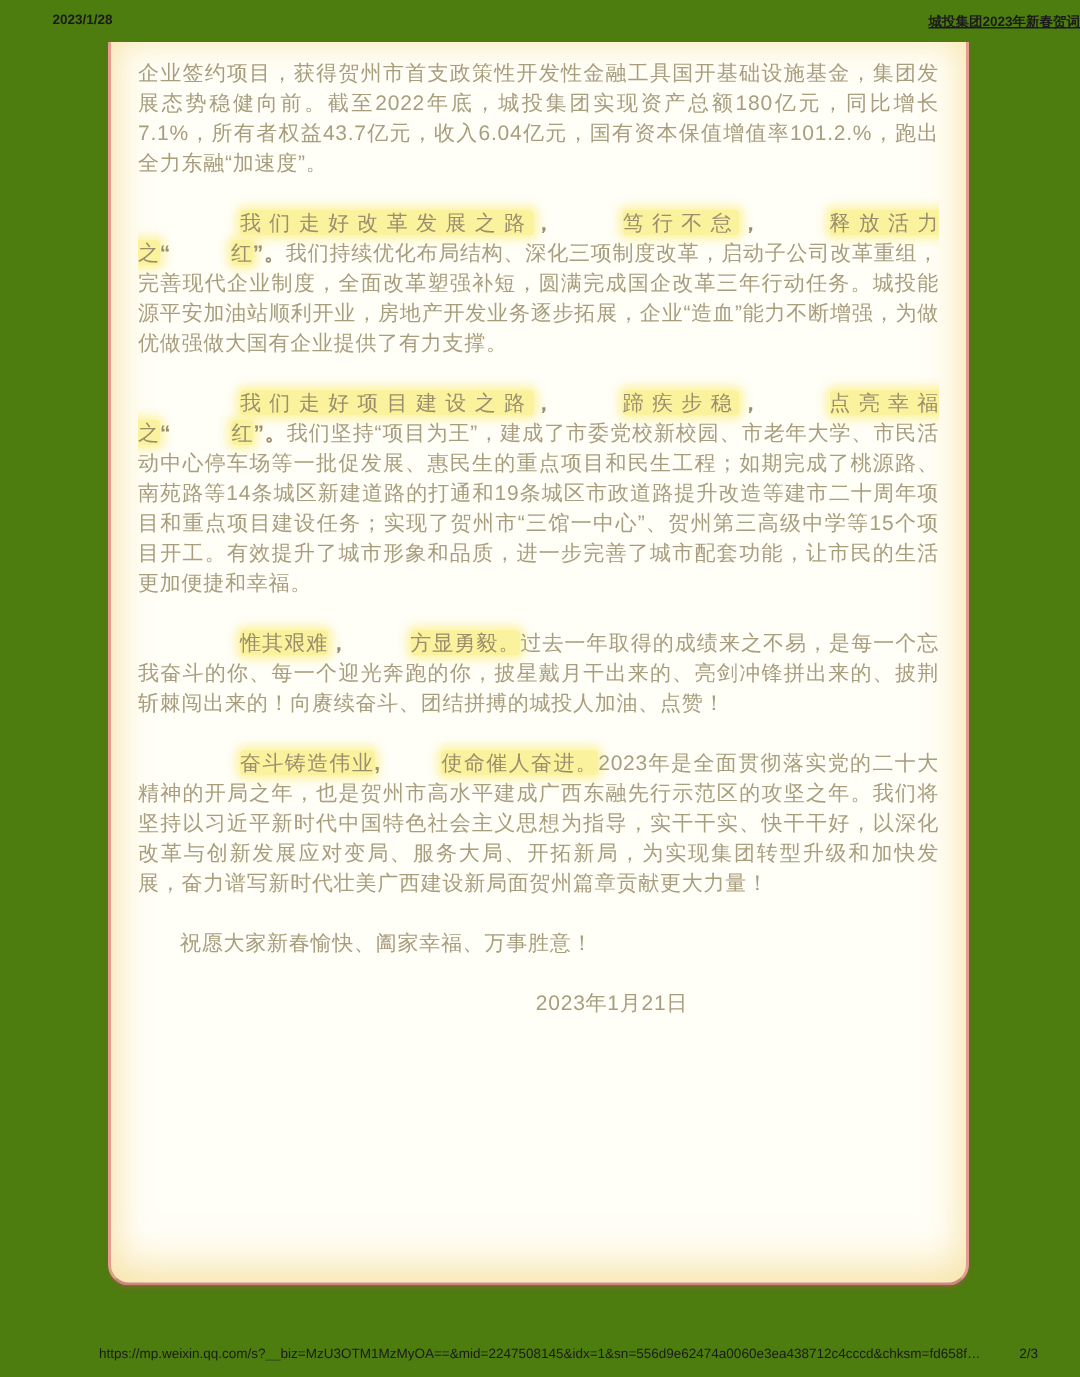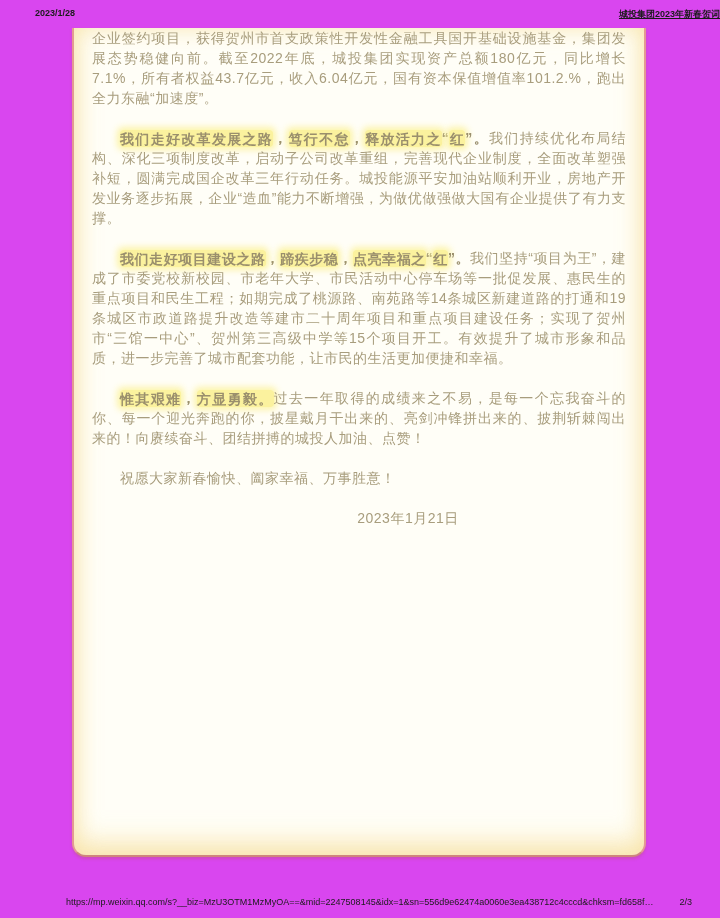--- a/index.html
+++ b/index.html
@@ -1,45 +1,45 @@
 <!DOCTYPE html>
 <html><head>
 <meta charset="utf-8">
 <style>
   html,body{margin:0;padding:0;background:#ffffff;}
   .page{
-    position:relative;width:720px;height:918px;background:#d946ef;
+    position:relative;width:720px;height:918px;background:#4d7c0f;
     font-family:"Liberation Sans","DejaVu Sans",sans-serif;overflow:hidden;
   }
   
   .print-header{position:absolute;top:8px;left:0;width:720px;height:16px;
     font-size:9px;font-weight:600;color:#1b1b1b;}
   .print-header .hdr-date{position:absolute;left:35px;top:0;}
   .print-header .hdr-title{position:absolute;left:0;top:0;width:100%;text-align:right;text-decoration:underline;}
   
   .card{
     position:absolute;top:28px;left:72px;width:574px;height:829px;box-sizing:border-box;
     border-left:2px solid #e39b92;border-right:2px solid #e39b92;border-bottom:2px solid #cf867d;
     border-radius:0 0 14px 14px;
     background:#fffef7;
     box-shadow:inset 0 0 22px rgba(246,222,150,0.60), inset 0 -14px 26px rgba(246,222,150,0.55),
                0 2px 3px rgba(180,90,80,0.30);
     overflow:hidden;
   }
-  .card-inner{padding:0 18px 0 18px;}
+  .card-inner{padding:10px 18px 0 18px;}
   
   .para{
     margin:0 0 20px 0;font-size:14px;line-height:20px;color:#a89d7d;
     text-align:justify;letter-spacing:0.5px;
   }
   .para.indent{text-indent:2em;}
   .b{font-weight:bold;color:#9a8f6c;}
   .hl{
-    font-weight:bold;color:#9a8f6c;background:#fbf29e;border-radius:3px;
-    box-shadow:0 0 6px 3px rgba(251,242,158,0.85);padding:0.5px 0;
+    font-weight:normal;color:#9a8f6c;background:#fbf29e;border-radius:3px;
+    box-shadow:0 0 6px 3px rgba(251,242,158,0.85);padding:0.5px 0;margin-left:40px;
   }
   .signature{margin-top:48px;text-align:right;padding-right:38px;
     font-size:14px;line-height:20px;color:#a89d7d;letter-spacing:0.5px;}
   .date-line{margin-top:8px;text-align:center;transform:translateX(49px);
     font-size:14px;line-height:20px;color:#a89d7d;letter-spacing:0.5px;}
   
   .print-footer{position:absolute;left:30px;right:28px;bottom:10px;height:12px;
     display:flex;justify-content:space-between;align-items:center;
     font-size:9px;color:#1b1b1b;}
   .footer-url{white-space:nowrap;overflow:hidden;margin-left:36px;}
@@ -55,20 +55,21 @@
     <span class="hdr-title">城投集团2023年新春贺词</span>
   </div>
 
   <div class="card">
     <div class="card-inner">
       <div>
           <p class="para"><span>企业签约项目，获得贺州市首支政策性开发性金融工具国开基础设施基金，集团发展态势稳健向前。截至2022年底，城投集团实现资产总额180亿元，同比增长7.1%，所有者权益43.7亿元，收入6.04亿元，国有资本保值增值率101.2.%，跑出全力东融“加速度”。</span></p>
           <p class="para indent"><span class="hl">我们走好改革发展之路</span><span class="b">，</span><span class="hl">笃行不怠</span><span class="b">，</span><span class="hl">释放活力之</span><span class="b">“</span><span class="hl">红</span><span class="b">”。</span><span>我们持续优化布局结构、深化三项制度改革，启动子公司改革重组，完善现代企业制度，全面改革塑强补短，圆满完成国企改革三年行动任务。城投能源平安加油站顺利开业，房地产开发业务逐步拓展，企业“造血”能力不断增强，为做优做强做大国有企业提供了有力支撑。</span></p>
           <p class="para indent"><span class="hl">我们走好项目建设之路</span><span class="b">，</span><span class="hl">蹄疾步稳</span><span class="b">，</span><span class="hl">点亮幸福之</span><span class="b">“</span><span class="hl">红</span><span class="b">”。</span><span>我们坚持“项目为王”，建成了市委党校新校园、市老年大学、市民活动中心停车场等一批促发展、惠民生的重点项目和民生工程；如期完成了桃源路、南苑路等14条城区新建道路的打通和19条城区市政道路提升改造等建市二十周年项目和重点项目建设任务；实现了贺州市“三馆一中心”、贺州第三高级中学等15个项目开工。有效提升了城市形象和品质，进一步完善了城市配套功能，让市民的生活更加便捷和幸福。</span></p>
           <p class="para indent"><span class="hl">惟其艰难</span><span class="b">，</span><span class="hl">方显勇毅。</span><span>过去一年取得的成绩来之不易，是每一个忘我奋斗的你、每一个迎光奔跑的你，披星戴月干出来的、亮剑冲锋拼出来的、披荆斩棘闯出来的！向赓续奋斗、团结拼搏的城投人加油、点赞！</span></p>
+          <p class="para indent"><span class="hl">奋斗铸造伟业</span><span class="b">,</span><span class="hl">使命催人奋进。</span><span>2023年是全面贯彻落实党的二十大精神的开局之年，也是贺州市高水平建成广西东融先行示范区的攻坚之年。我们将坚持以习近平新时代中国特色社会主义思想为指导，实干干实、快干干好，以深化改革与创新发展应对变局、服务大局、开拓新局，为实现集团转型升级和加快发展，奋力谱写新时代壮美广西建设新局面贺州篇章贡献更大力量！</span></p>
           <p class="para indent"><span>祝愿大家新春愉快、阖家幸福、万事胜意！</span></p>
         </div>
       <div class="date-line">2023年1月21日</div>
     </div>
   </div>
 
   <div class="print-footer">
     <span class="footer-url">https://mp.weixin.qq.com/s?__biz=MzU3OTM1MzMyOA==&amp;mid=2247508145&amp;idx=1&amp;sn=556d9e62474a0060e3ea438712c4cccd&amp;chksm=fd658f…</span>
     <span class="footer-page">2/3</span>
   </div>

